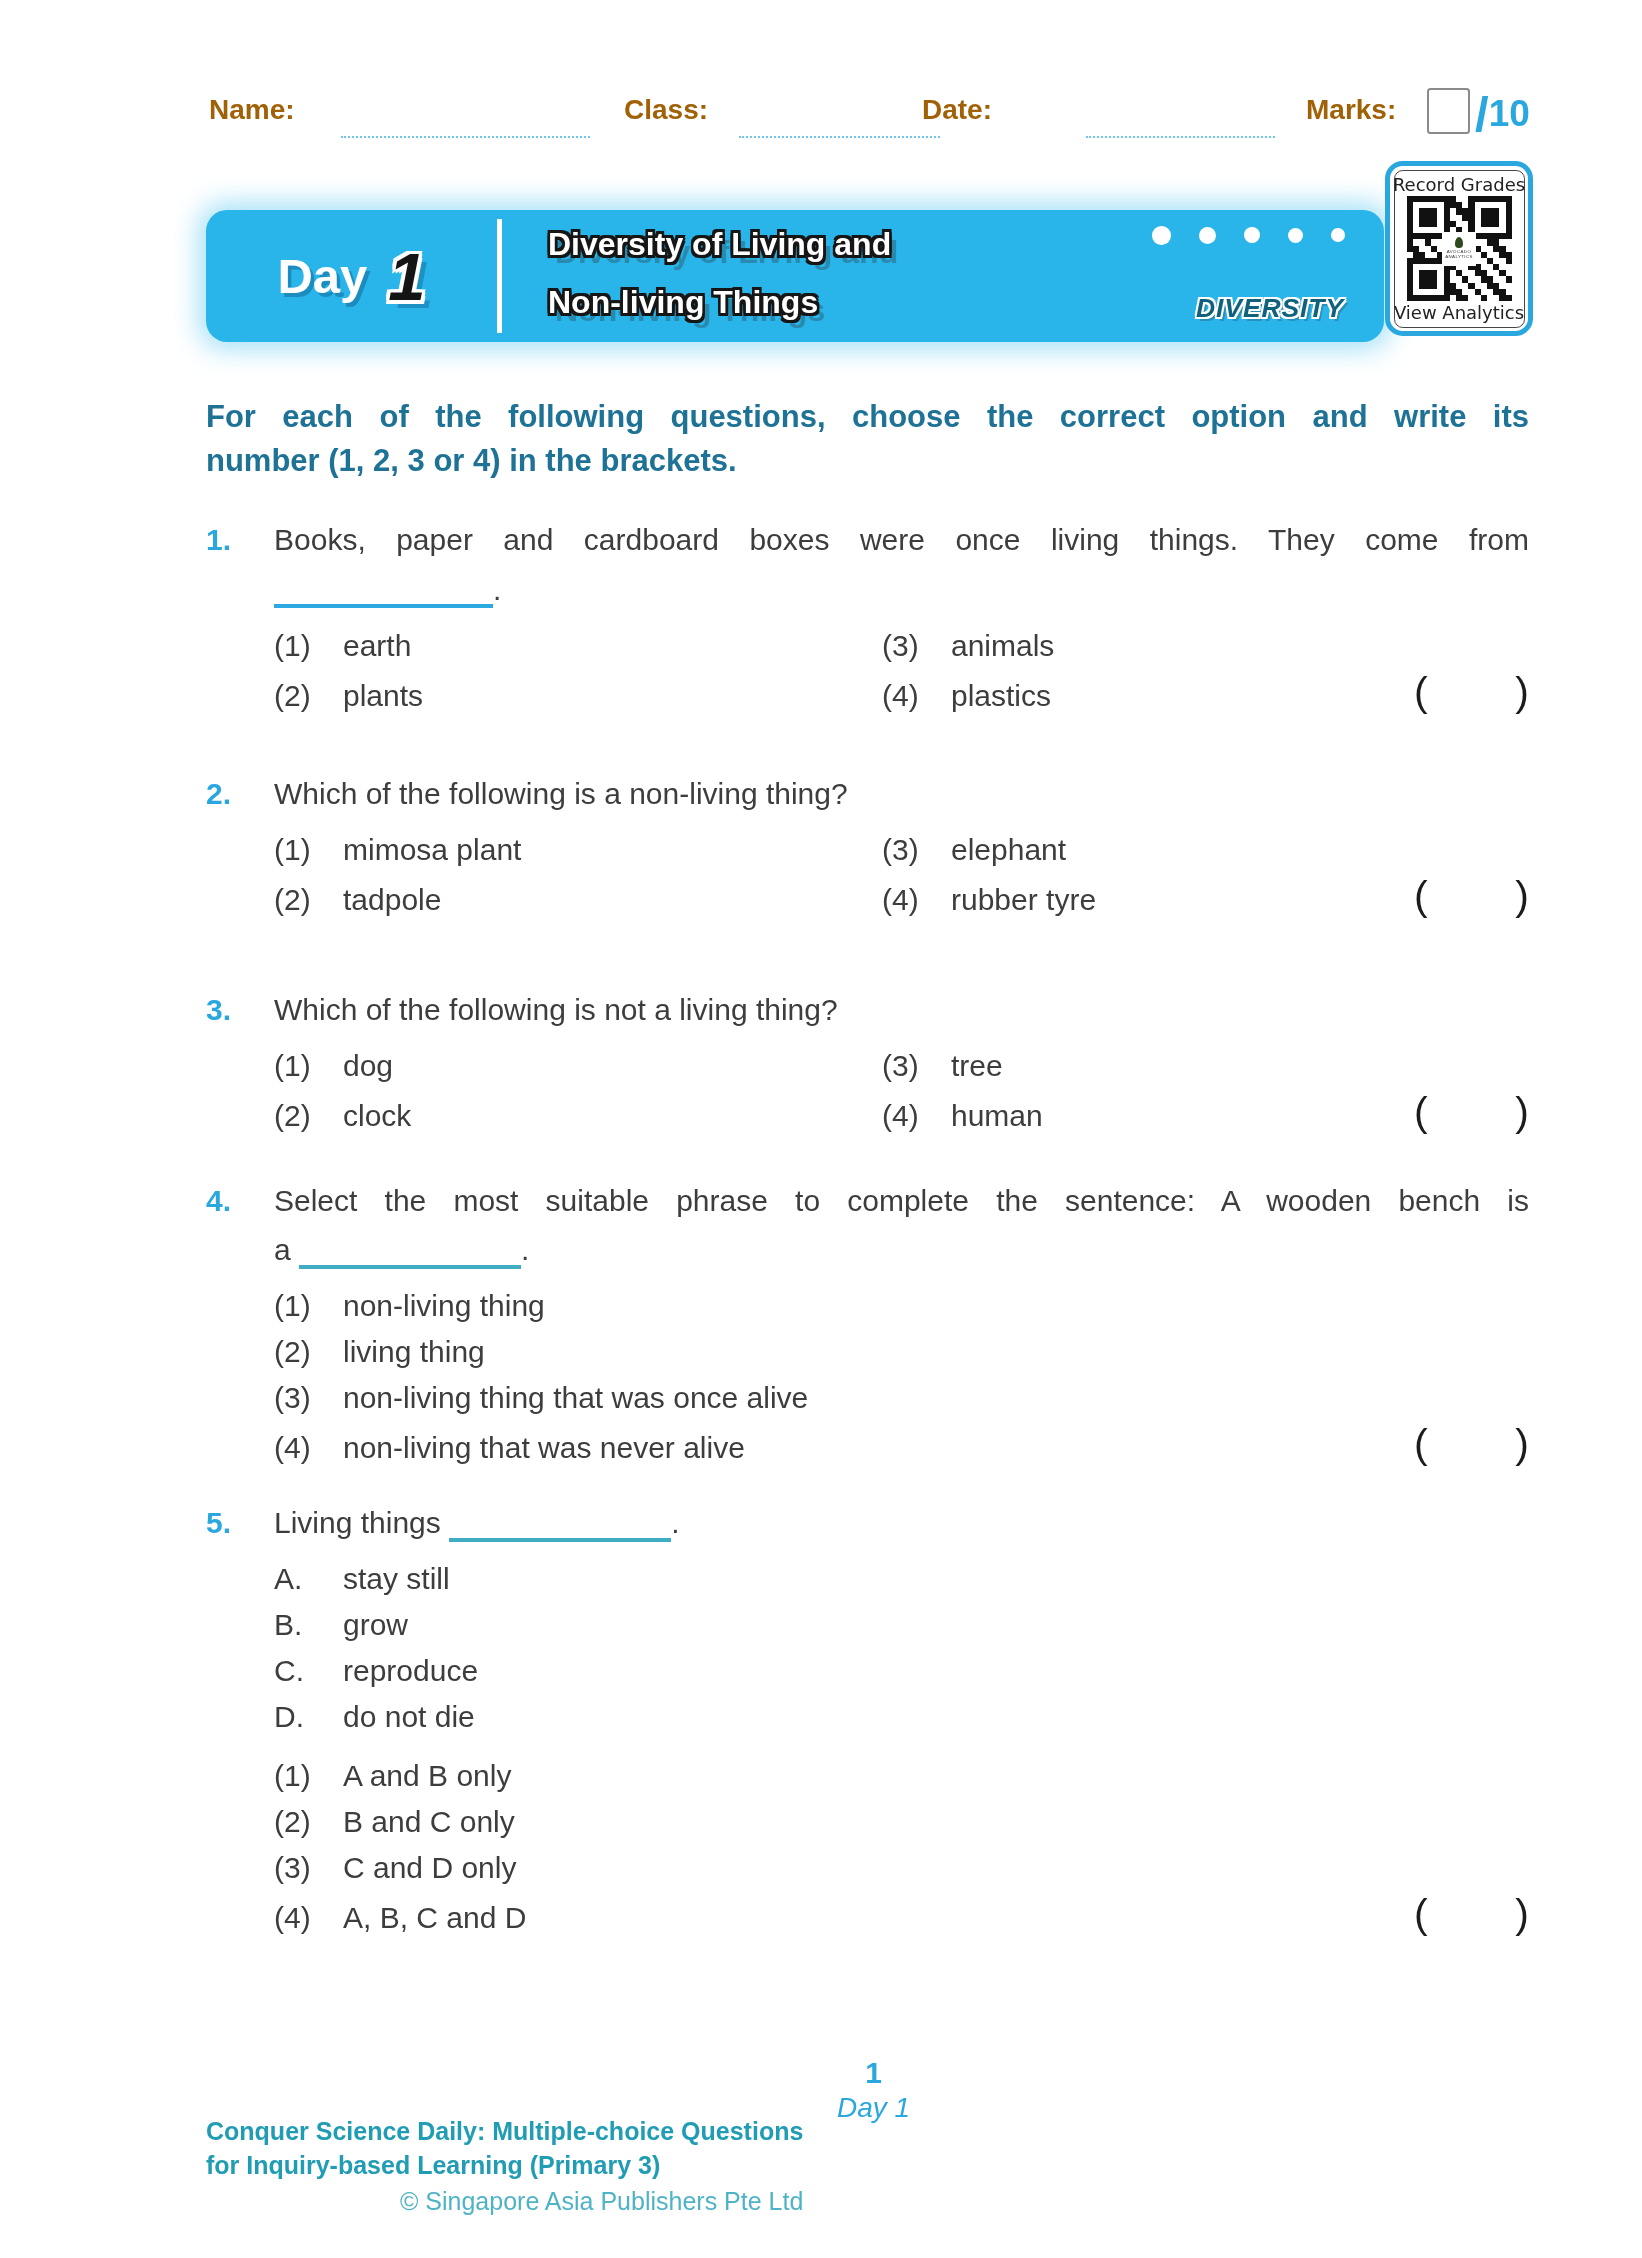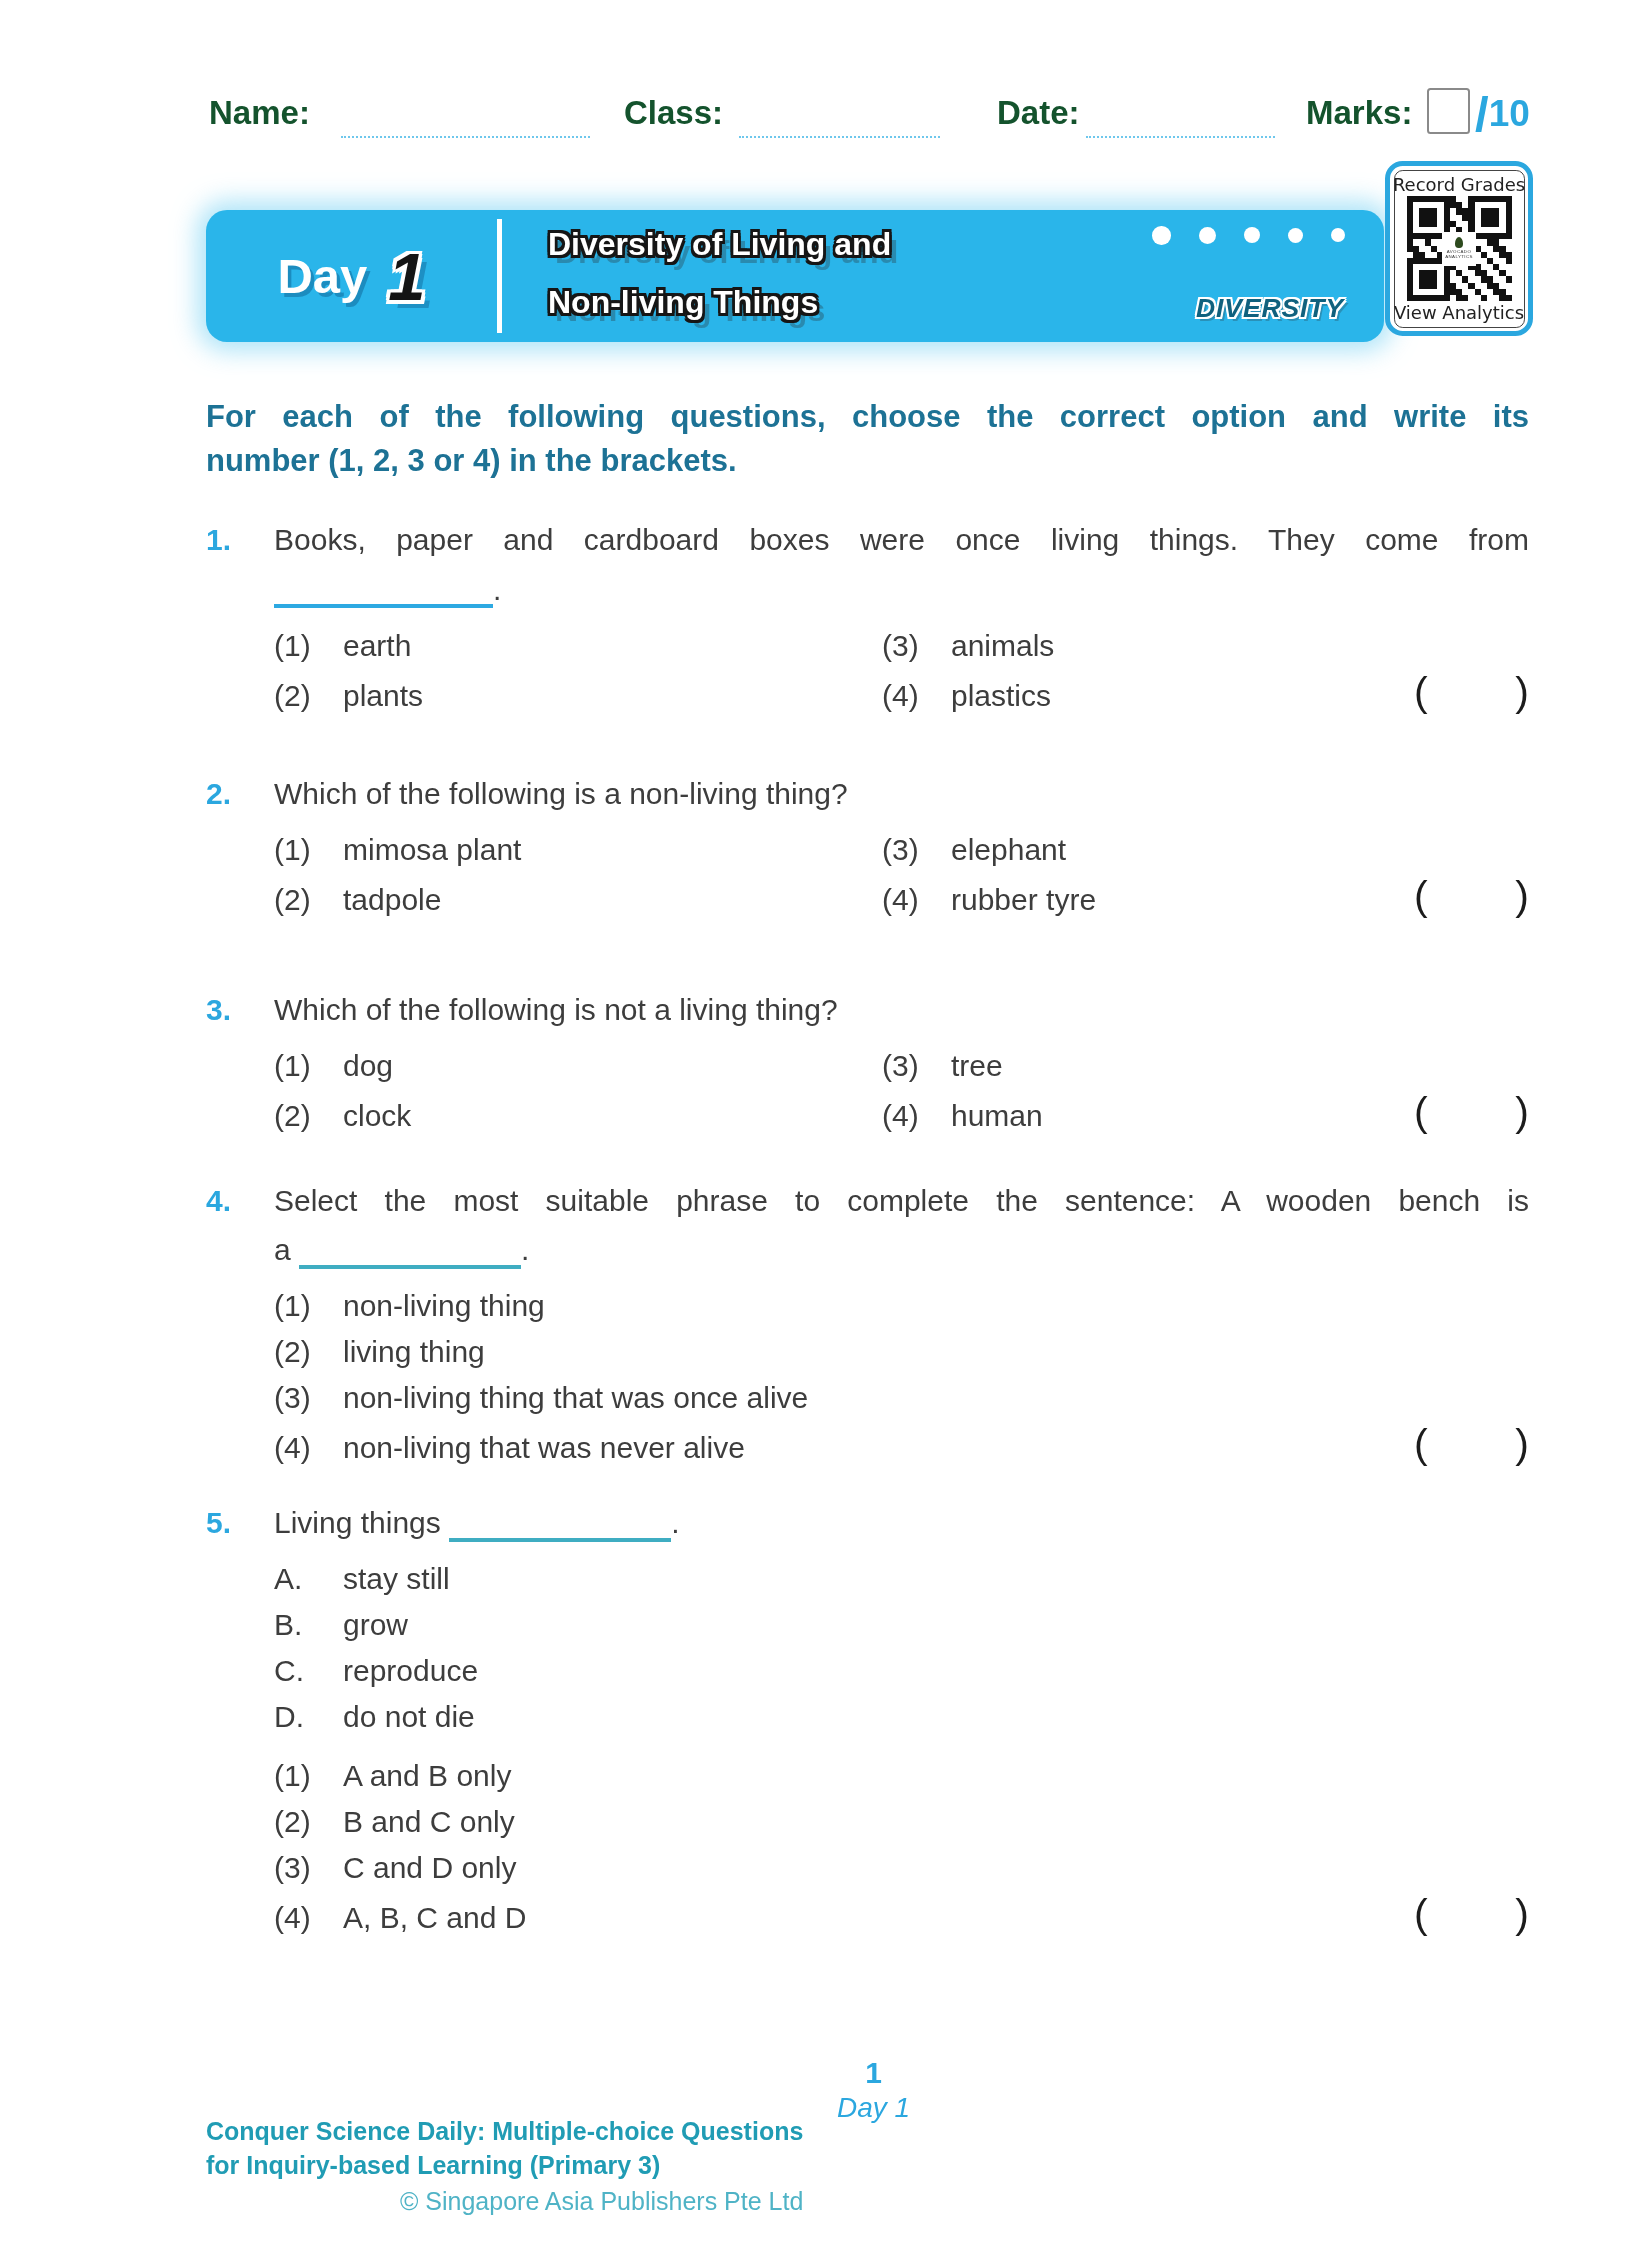--- a/index.html
+++ b/index.html
@@ -1,20 +1,20 @@
 <!DOCTYPE html>
 <html style="font-size:14px"><head>
 <meta charset="utf-8">
 <style>
   html,body{margin:0;padding:0;background:#e8e8e8;}
   .page{position:relative;width:1643px;height:2258px;background:#ffffff;margin:0 auto;
         font-family:"Liberation Sans",sans-serif;color:#3d3d3d;overflow:hidden;}
 
   
-  .hdr-label{position:absolute;top:94px;font-size:33px;font-weight:bold;color:#14532d;white-space:nowrap;}
+  .hdr-label{position:absolute;top:94px;font-size:28px;font-weight:bold;color:#a16207;white-space:nowrap;}
   .write-line{position:absolute;top:99px;height:37px;border-bottom:2.6px dotted #6ec7ec;}
   .marks-box{position:absolute;left:1427px;top:88px;width:39px;height:42px;border:2.6px solid #8a8a8a;border-radius:3.5px;background:#fff;}
   .marks-denom{position:absolute;left:1475px;top:86px;font-size:37px;font-weight:bold;color:#2ba7df;}
   .marks-denom .slash{font-size:49px;vertical-align:-5.3px;}
 
   
   .banner{position:absolute;left:206px;top:210px;width:1178px;height:132px;background:#2ab5ea;
           border-radius:21px;box-shadow:0 0 25px 8.8px rgba(130,213,245,.65);}
   .day-sec{position:absolute;left:0;top:0;width:291px;height:100%;display:flex;align-items:center;justify-content:center;gap:21px;}
   .day-word{font-size:49px;font-weight:bold;color:#fff;text-shadow:3.5px 4.4px 0 rgba(10,90,140,.45);}
@@ -72,21 +72,21 @@
 </style>
 </head>
 <body>
 
 <div class="page">
 
   <div class="hdr-label" style="left:209px">Name:</div>
   <div class="write-line" style="left:341px;width:249px"></div>
   <div class="hdr-label" style="left:624px">Class:</div>
   <div class="write-line" style="left:739px;width:201px"></div>
-  <div class="hdr-label" style="left:997px">Date:</div>
+  <div class="hdr-label" style="left:922px">Date:</div>
   <div class="write-line" style="left:1086px;width:189px"></div>
   <div class="hdr-label" style="left:1306px">Marks:</div>
   <div class="marks-box"></div>
   <div class="marks-denom"><span class="slash">/</span><span>10</span></div>
 
   <div class="banner">
     <div class="day-sec">
       <span class="day-word">Day</span>
       <span class="day-num">1</span>
     </div>

